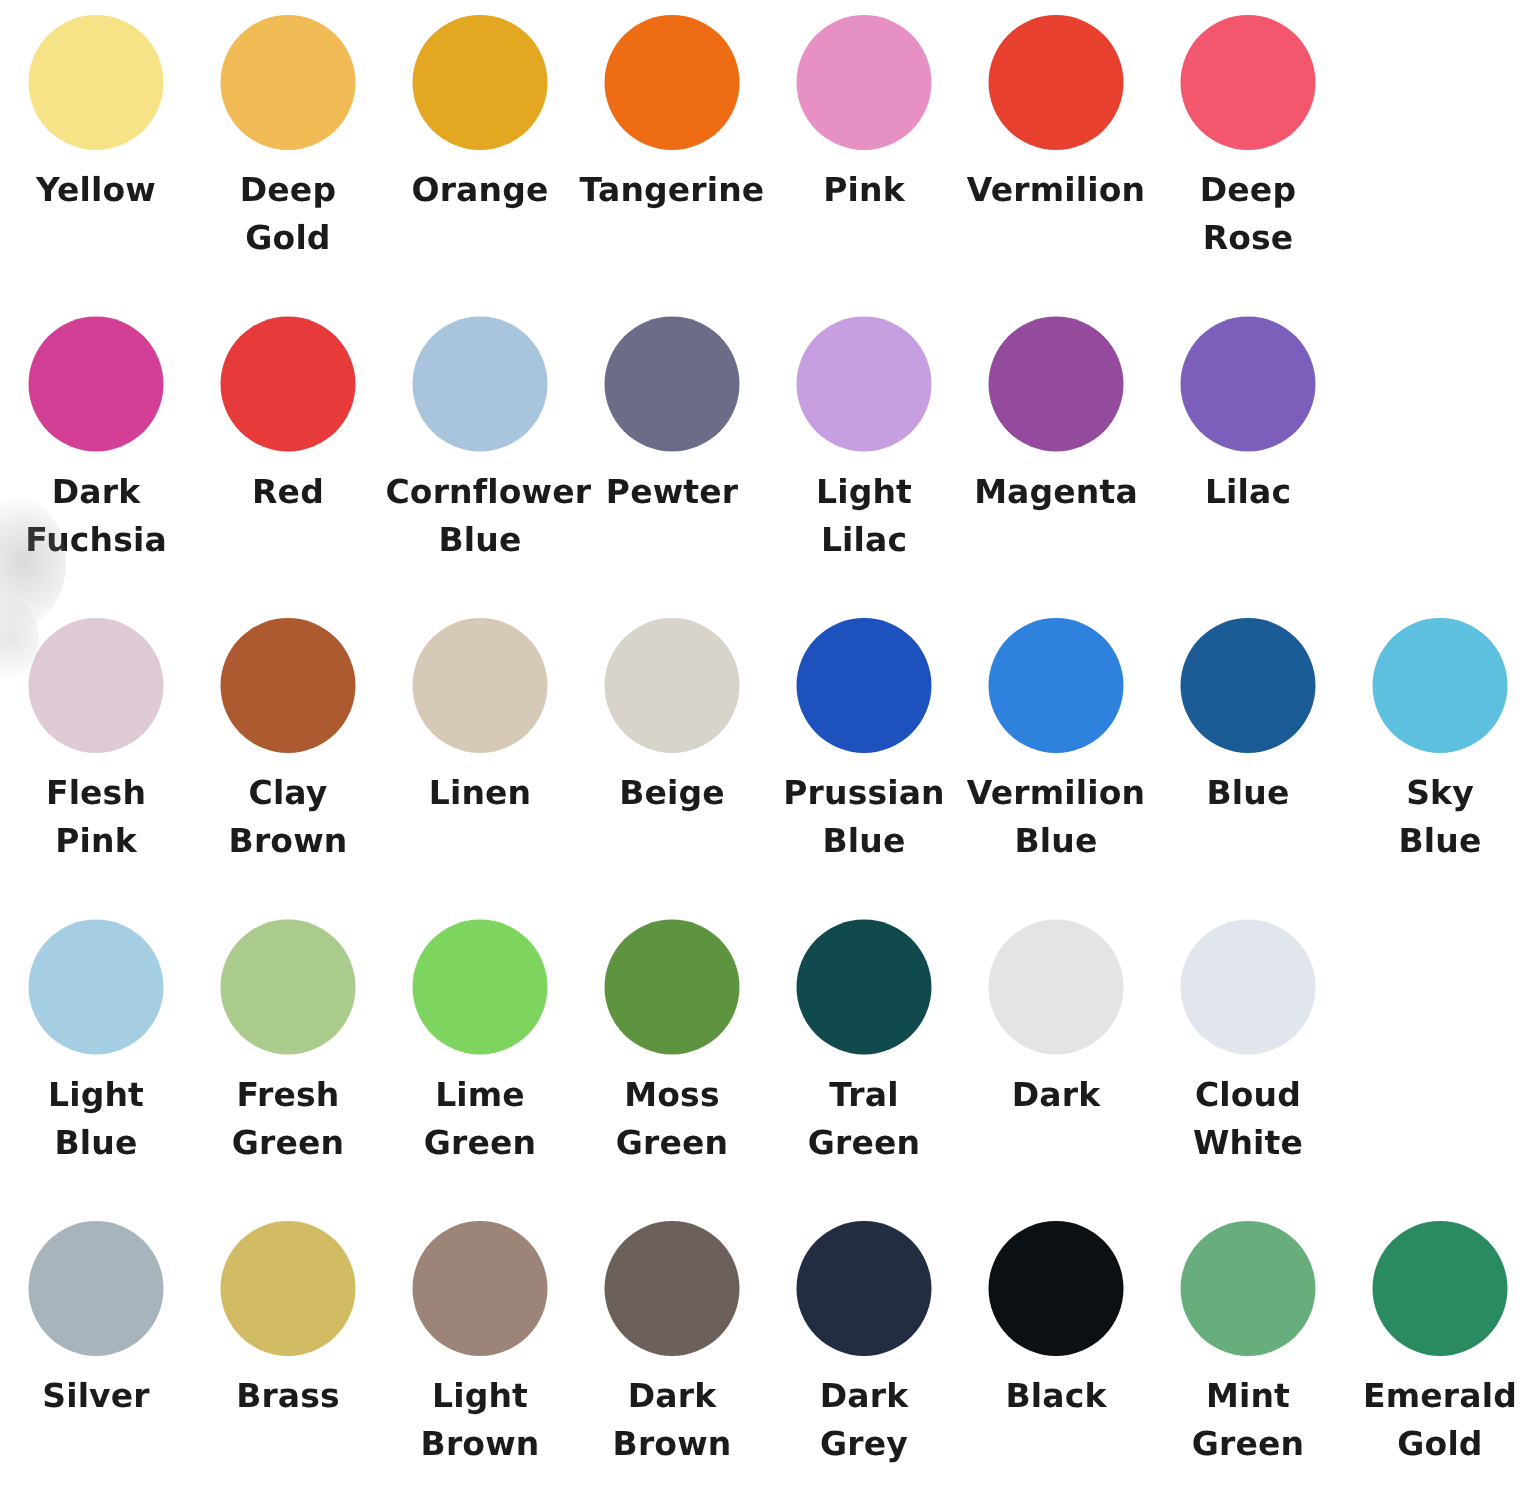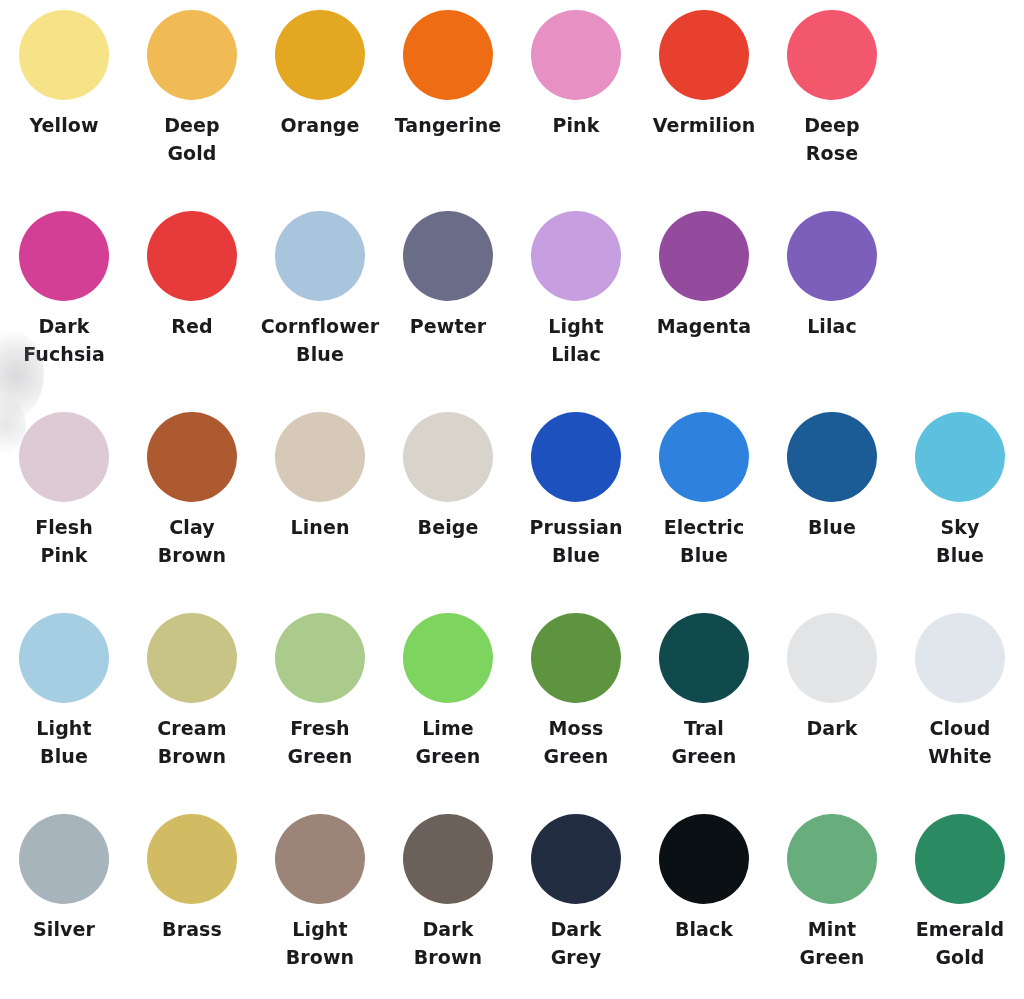--- a/index.html
+++ b/index.html
@@ -67,21 +67,21 @@
 
   .swatch-dot {
     width: 90px;
     height: 90px;
     border-radius: 50%;
     flex: 0 0 auto;
   }
 
   .swatch-label {
     margin-top: 12px;
-    font-size: 19px;
+    font-size: 22px;
     font-weight: 700;
     color: #1b1b1d;
     text-align: center;
     line-height: 1.47;
     letter-spacing: 0.1px;
     max-width: 126px;
     word-spacing: 126px; 
   }
 </style>
 </head>
@@ -167,41 +167,37 @@
       <div class="swatch-cell">
         <div class="swatch-dot" style="background: rgb(216, 212, 204);"></div>
         <div class="swatch-label">Beige</div>
       </div>
       <div class="swatch-cell">
         <div class="swatch-dot" style="background: rgb(29, 82, 190);"></div>
         <div class="swatch-label">Prussian Blue</div>
       </div>
       <div class="swatch-cell">
         <div class="swatch-dot" style="background: rgb(46, 129, 220);"></div>
-        <div class="swatch-label">Electric Blue</div>
+        <div class="swatch-label">Vermilion Blue</div>
       </div>
       <div class="swatch-cell">
         <div class="swatch-dot" style="background: rgb(27, 91, 150);"></div>
         <div class="swatch-label">Blue</div>
       </div>
       <div class="swatch-cell">
         <div class="swatch-dot" style="background: rgb(94, 192, 223);"></div>
         <div class="swatch-label">Sky Blue</div>
       </div>
     </div>
     <div class="swatch-row">
       <div class="swatch-cell">
         <div class="swatch-dot" style="background: rgb(166, 206, 226);"></div>
         <div class="swatch-label">Light Blue</div>
       </div>
       <div class="swatch-cell">
-        <div class="swatch-dot" style="background: rgb(200, 196, 134);"></div>
-        <div class="swatch-label">Cream Brown</div>
-      </div>
-      <div class="swatch-cell">
         <div class="swatch-dot" style="background: rgb(170, 203, 140);"></div>
         <div class="swatch-label">Fresh Green</div>
       </div>
       <div class="swatch-cell">
         <div class="swatch-dot" style="background: rgb(125, 212, 94);"></div>
         <div class="swatch-label">Lime Green</div>
       </div>
       <div class="swatch-cell">
         <div class="swatch-dot" style="background: rgb(94, 148, 64);"></div>
         <div class="swatch-label">Moss Green</div>

